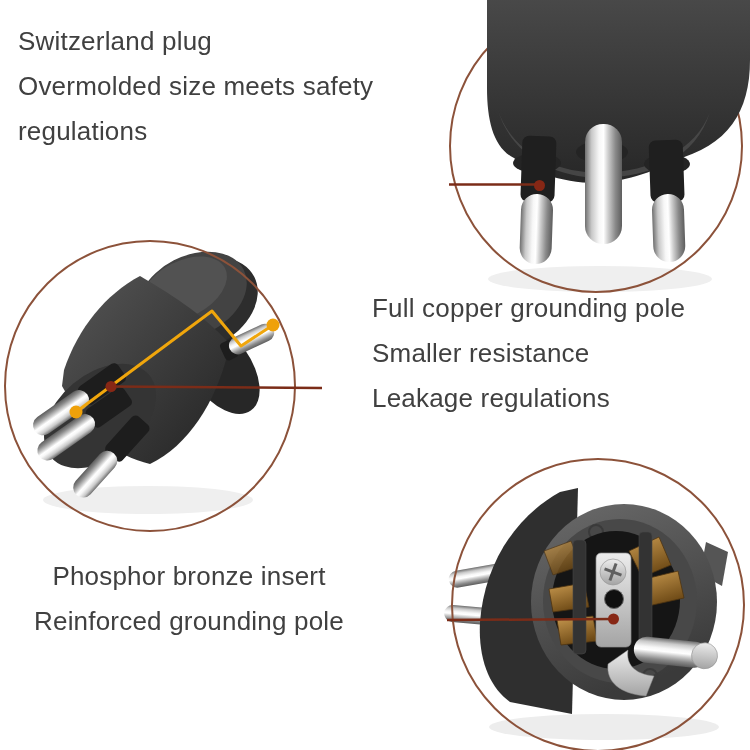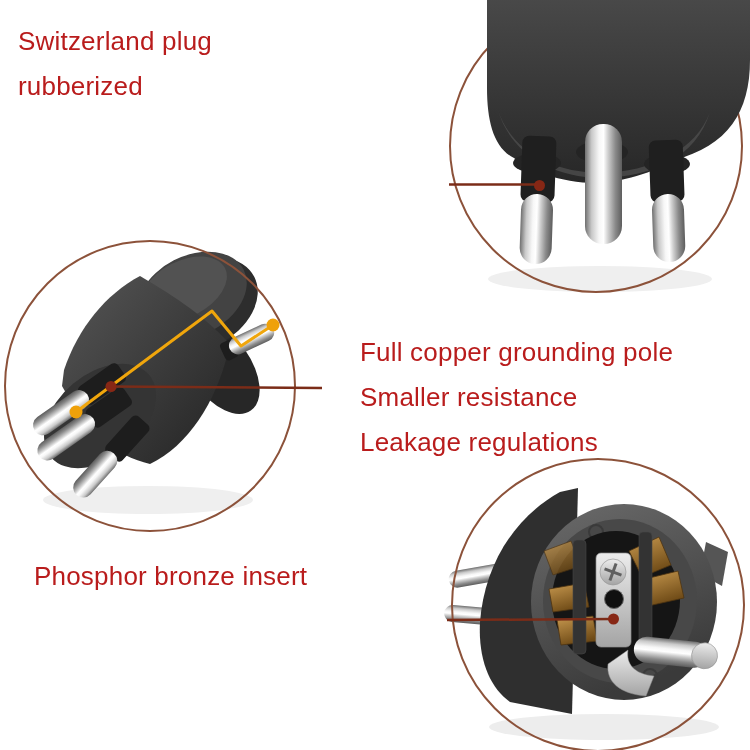--- a/index.html
+++ b/index.html
@@ -1,21 +1,21 @@
 <!DOCTYPE html>
 <html><head>
 <meta charset="utf-8">
 <style>
   html,body{margin:0;padding:0;background:#ffffff;}
   .canvas{position:relative;width:750px;height:750px;background:#ffffff;overflow:hidden;
-          font-family:"Liberation Sans",sans-serif;color:#b91c1c;}
+          font-family:"Liberation Sans",sans-serif;color:#404040;}
   .art{position:absolute;left:0;top:0;}
   .tb{position:absolute;font-size:26px;line-height:45px;letter-spacing:0.2px;white-space:nowrap;}
   .tb-top-left{left:18px;top:19px;}
-  .tb-mid-right{left:360px;top:286px;margin-top:44px;}
+  .tb-mid-right{left:372px;top:286px;}
   .tb-bottom-left{left:34px;top:554px;text-align:center;}
 </style>
 </head>
 <body>
 
 <div class="canvas">
 
   <svg class="art" width="750" height="750" viewBox="0 0 750 750">
     <defs>
       <linearGradient id="gMetalX" x1="0" y1="0" x2="1" y2="0">
@@ -149,26 +149,28 @@
         <circle cx="705" cy="649" r="13" fill="url(#gStrip)" stroke="#909090" stroke-width="0.6"></circle>
       </g>
       <circle cx="598" cy="605" r="146" fill="none" stroke="#8c523a" stroke-width="2"></circle>
       <line x1="447" y1="620" x2="613" y2="619" stroke="#7b2c18" stroke-width="2.5"></line>
       <circle cx="613.5" cy="619" r="5.5" fill="#872715"></circle>
     </g>
   </svg>
 
   <div class="tb tb-top-left">
     <div>Switzerland plug</div>
-    <div>rubberized</div>
+    <div>Overmolded size meets safety</div>
+    <div>regulations</div>
   </div>
 
   <div class="tb tb-mid-right">
     <div>Full copper grounding pole</div>
     <div>Smaller resistance</div>
     <div>Leakage regulations</div>
   </div>
 
   <div class="tb tb-bottom-left">
     <div>Phosphor bronze insert</div>
+    <div>Reinforced grounding pole</div>
   </div>
 
 </div>
 
 </body></html>

